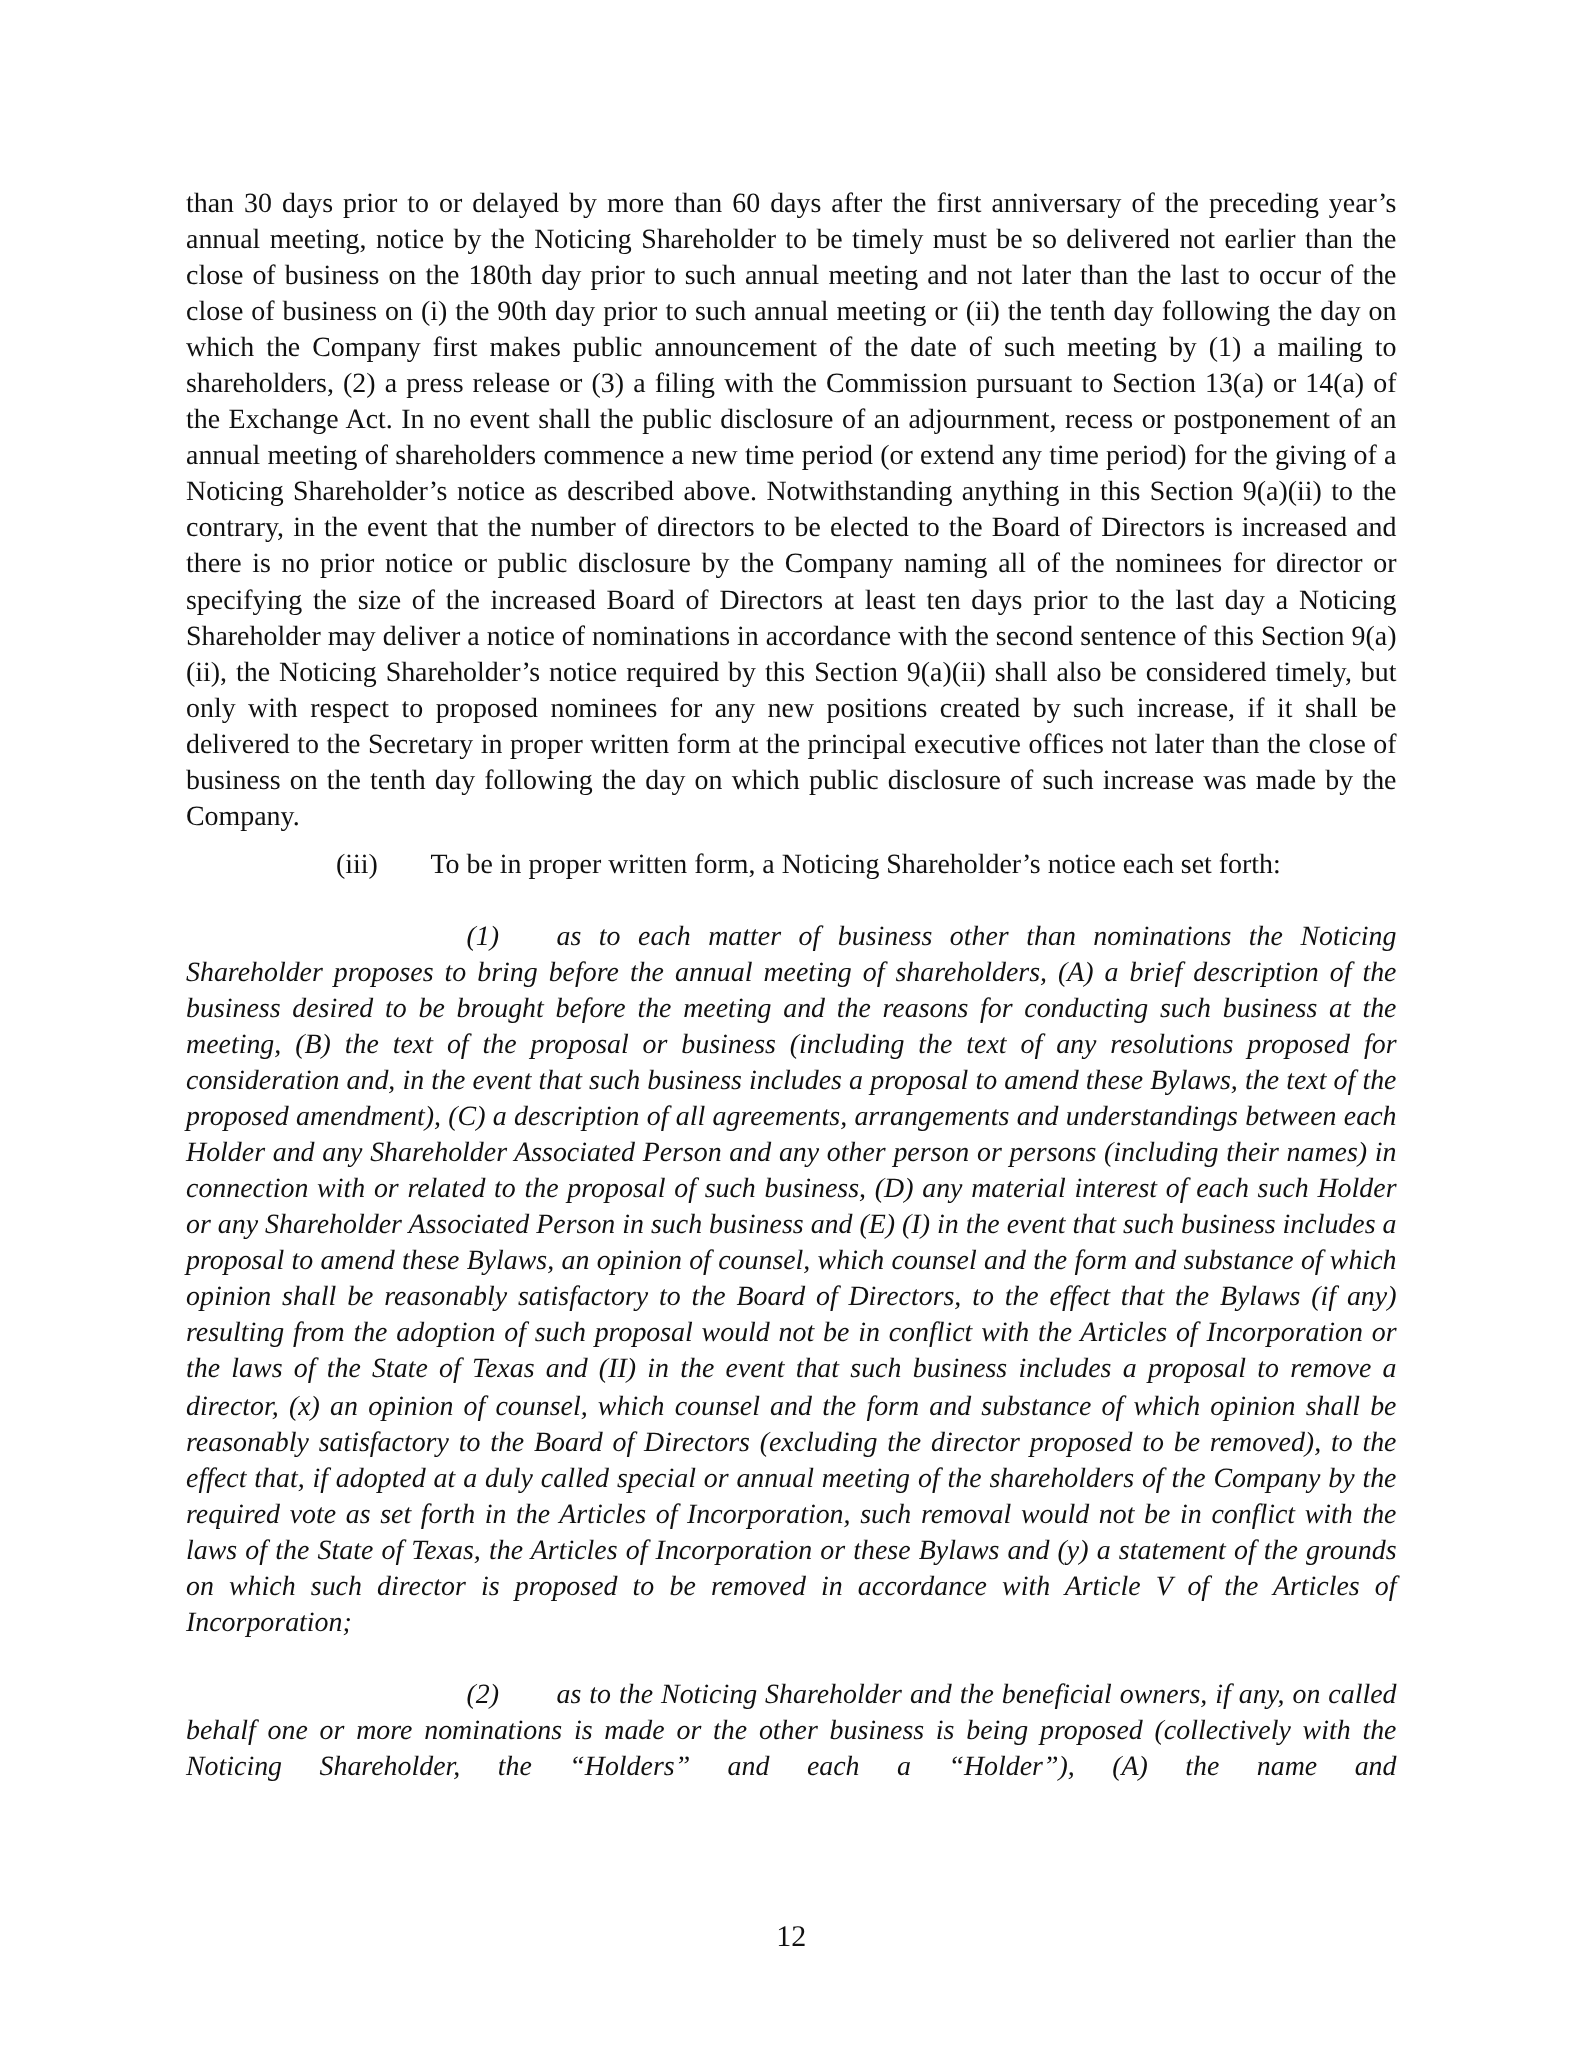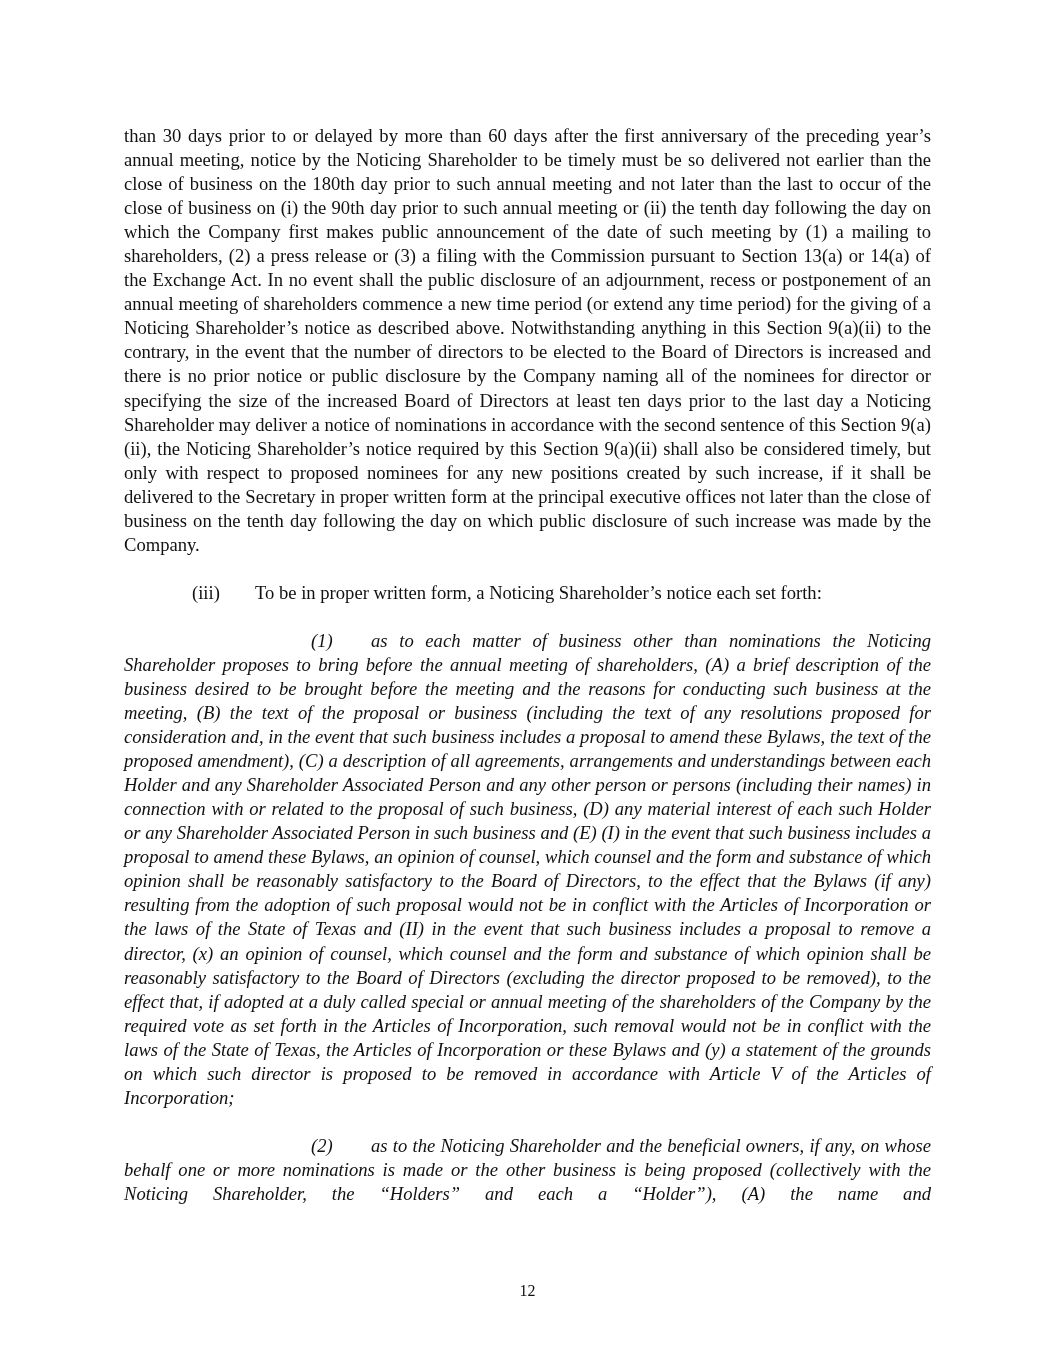--- a/index.html
+++ b/index.html
@@ -24,57 +24,57 @@
     .para {
       font-size: 18.6px;
       line-height: 24.05px;
       text-align: justify;
       margin: 0;
     }
     .para.last-left {
       text-align-last: left;
     }
     .p1 {
-      margin-bottom: 24px;
+      margin-bottom: 8px;
     }
     .p-iii {
       text-align: left;
       white-space: nowrap;
       margin-bottom: 24px;
     }
     .p-iii .marker {
       display: inline-block;
-      margin-left: 68px;
+      margin-left: 100px;
       width: 63px;
     }
     .p-sub {
       margin-bottom: 24px;
       font-style: italic;
     }
     .p-sub .marker {
       display: inline-block;
       margin-left: 187px;
       width: 60px;
     }
     .page-number {
       position: absolute;
       left: 0;
       width: 1055px;
       top: 1279px;
       text-align: center;
-      font-size: 16px;
+      font-size: 20px;
       line-height: 24px;
     }
   </style>
 </head>
 <body>
 
 <div class="page">
   <p class="para last-left p1">than 30 days prior to or delayed by more than 60 days after the first anniversary of the preceding year’s annual meeting, notice by the Noticing Shareholder to be timely must be so delivered not earlier than the close of business on the 180th day prior to such annual meeting and not later than the last to occur of the close of business on (i) the 90th day prior to such annual meeting or (ii) the tenth day following the day on which the Company first makes public announcement of the date of such meeting by (1) a mailing to shareholders, (2) a press release or (3) a filing with the Commission pursuant to Section 13(a) or 14(a) of the Exchange Act. In no event shall the public disclosure of an adjournment, recess or postponement of an annual meeting of shareholders commence a new time period (or extend any time period) for the giving of a Noticing Shareholder’s notice as described above. Notwithstanding anything in this Section 9(a)(ii) to the contrary, in the event that the number of directors to be elected to the Board of Directors is increased and there is no prior notice or public disclosure by the Company naming all of the nominees for director or specifying the size of the increased Board of Directors at least ten days prior to the last day a Noticing Shareholder may deliver a notice of nominations in accordance with the second sentence of this Section 9(a)(ii), the Noticing Shareholder’s notice required by this Section 9(a)(ii) shall also be considered timely, but only with respect to proposed nominees for any new positions created by such increase, if it shall be delivered to the Secretary in proper written form at the principal executive offices not later than the close of business on the tenth day following the day on which public disclosure of such increase was made by the Company.</p>
 
   <p class="para p-iii"><span class="marker">(iii)</span><span>To be in proper written form, a Noticing Shareholder’s notice each set forth:</span></p>
 
   <p class="para last-left p-sub"><span class="marker">(1)</span><span>as to each matter of business other than nominations the Noticing Shareholder proposes to bring before the annual meeting of shareholders, (A) a brief description of the business desired to be brought before the meeting and the reasons for conducting such business at the meeting, (B) the text of the proposal or business (including the text of any resolutions proposed for consideration and, in the event that such business includes a proposal to amend these Bylaws, the text of the proposed amendment), (C) a description of all agreements, arrangements and understandings between each Holder and any Shareholder Associated Person and any other person or persons (including their names) in connection with or related to the proposal of such business, (D) any material interest of each such Holder or any Shareholder Associated Person in such business and (E) (I) in the event that such business includes a proposal to amend these Bylaws, an opinion of counsel, which counsel and the form and substance of which opinion shall be reasonably satisfactory to the Board of Directors, to the effect that the Bylaws (if any) resulting from the adoption of such proposal would not be in conflict with the Articles of Incorporation or the laws of the State of Texas and (II) in the event that such business includes a proposal to remove a director, (x) an opinion of counsel, which counsel and the form and substance of which opinion shall be reasonably satisfactory to the Board of Directors (excluding the director proposed to be removed), to the effect that, if adopted at a duly called special or annual meeting of the shareholders of the Company by the required vote as set forth in the Articles of Incorporation, such removal would not be in conflict with the laws of the State of Texas, the Articles of Incorporation or these Bylaws and (y) a statement of the grounds on which such director is proposed to be removed in accordance with Article V of the Articles of Incorporation;</span></p>
 
-  <p class="para p-sub" style="text-align-last: justify;"><span class="marker">(2)</span><span>as to the Noticing Shareholder and the beneficial owners, if any, on whose behalf one or more nominations is made or the other business is being proposed (collectively with the Noticing Shareholder, the “Holders” and each a “Holder”), (A) the name and</span></p>
+  <p class="para p-sub" style="text-align-last: justify;"><span class="marker">(2)</span><span>as to the Noticing Shareholder and the beneficial owners, if any, on called behalf one or more nominations is made or the other business is being proposed (collectively with the Noticing Shareholder, the “Holders” and each a “Holder”), (A) the name and</span></p>
 </div>
 
 <div class="page-number">12</div>
 
 </body></html>

